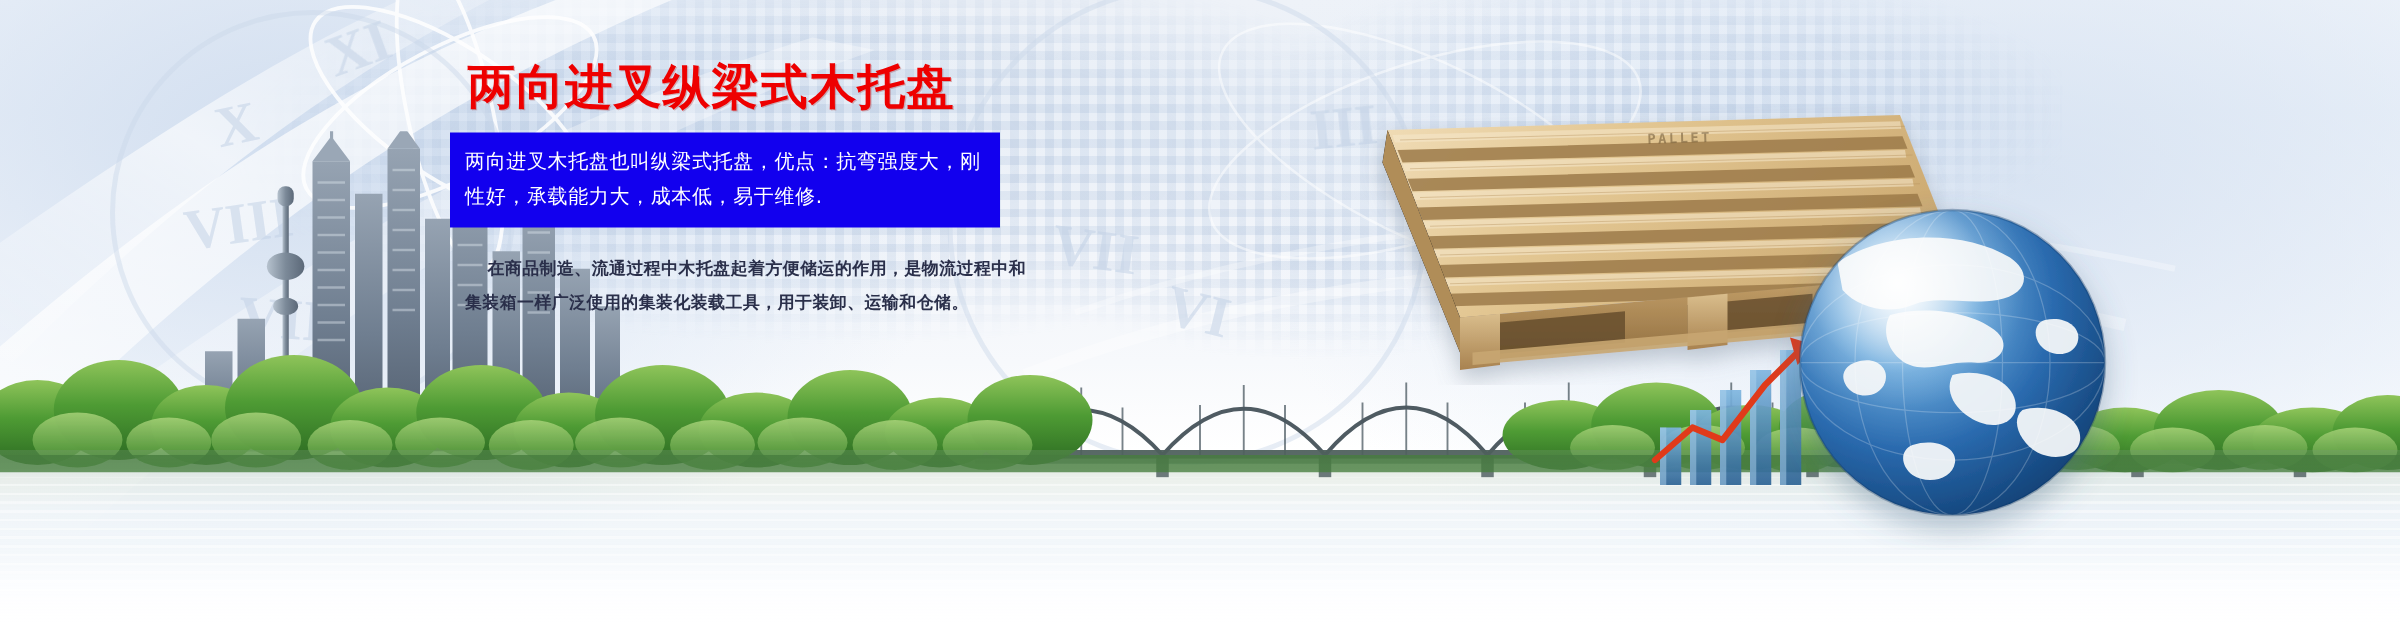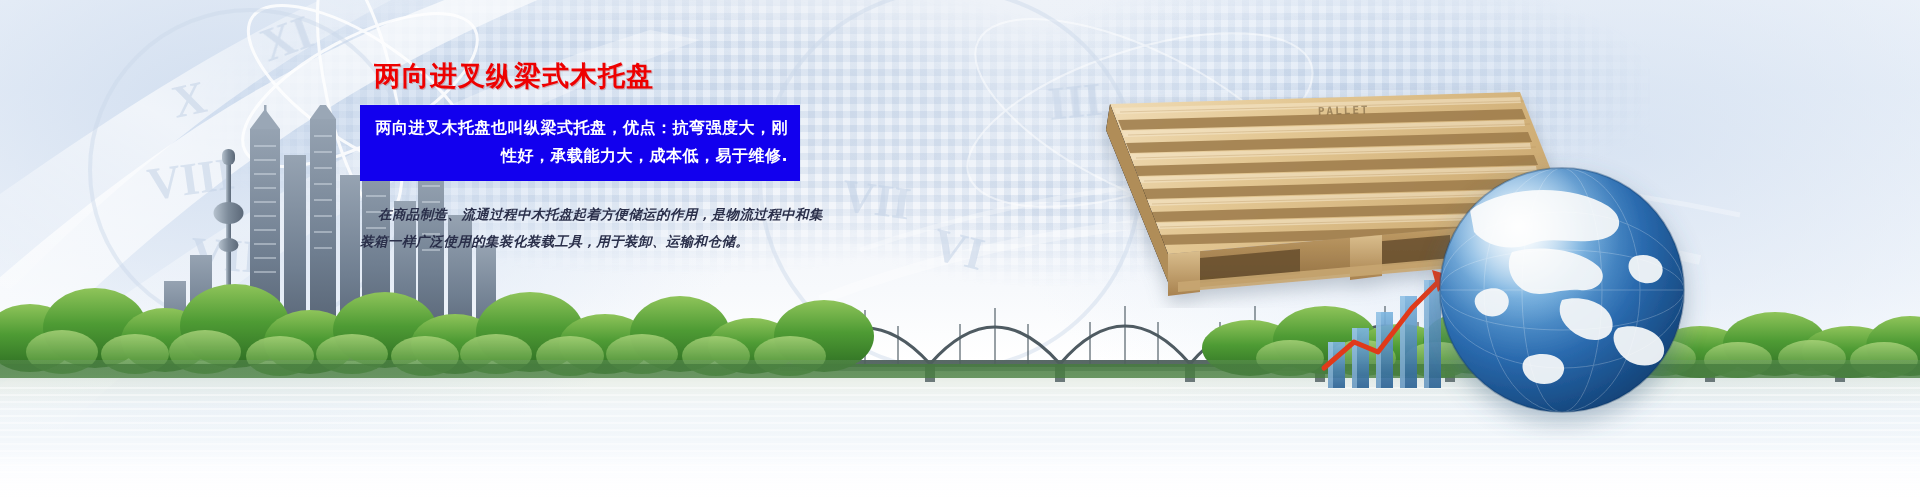--- a/index.html
+++ b/index.html
@@ -107,57 +107,56 @@
 
   
   .content {
     position: absolute;
     left: 360px;
     top: 48px;
     width: 500px;
   }
 
   .headline {
-    margin: 12px 0 14px 14px;
+    margin: 0 0 14px 14px;
     color: #ee0000;
     font-family: "DejaVu Sans", "Liberation Sans", sans-serif;
     font-weight: bold;
-    font-size: 27px;
+    font-size: 38px;
     letter-spacing: 1px;
     line-height: 1.15;
     white-space: nowrap;
     text-shadow: 1px 1px 0 rgba(150,0,0,0.25);
   }
 
   .highlight-box {
     background: #1200ee;
     color: #ffffff;
     padding: 9px 12px 11px 12px;
     width: 440px;
     box-sizing: border-box;
     font-family: "DejaVu Sans", "Liberation Sans", sans-serif;
-    font-weight: bold;
+    font-weight: normal;
     font-size: 16px;
     line-height: 1.75;
     letter-spacing: 0.5px;
-    text-align: right;
   }
 
   .body-copy {
     margin-top: 20px;
     width: 470px;
     color: #2a2f4a;
     font-family: "DejaVu Sans", "Liberation Sans", sans-serif;
     font-weight: bold;
     font-size: 13.5px;
     line-height: 2.0;
     letter-spacing: 0.4px;
     text-indent: 0;
   }
-  .body-copy p { margin: 0 0 2px 0; font-style: italic; }
+  .body-copy p { margin: 0 0 2px 12px; }
   .body-copy p.indent { text-indent: 18px; }
 </style>
 </head>
 <body>
 
 <div class="banner">
 
   <div class="bg-layer wash-left"></div>
   <div class="bg-layer wash-right"></div>
   <div class="bg-layer dots"></div>

